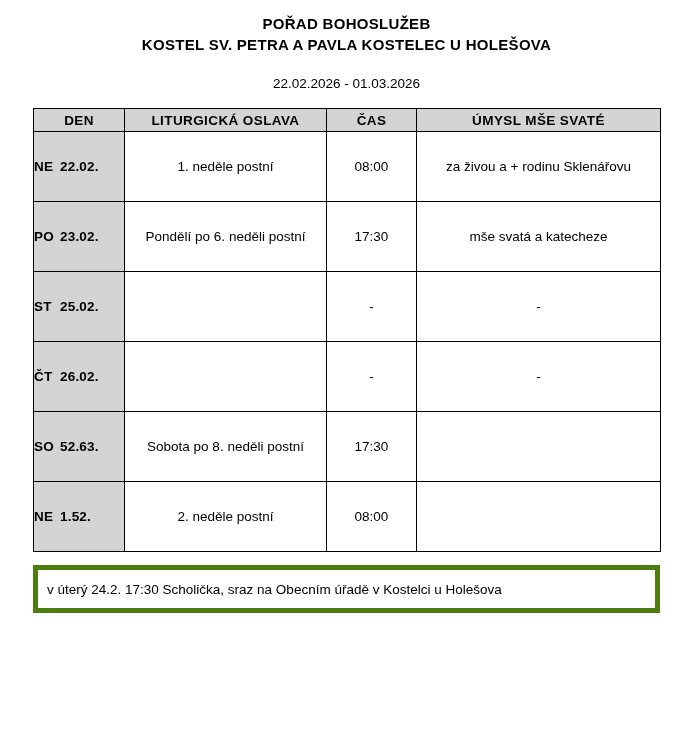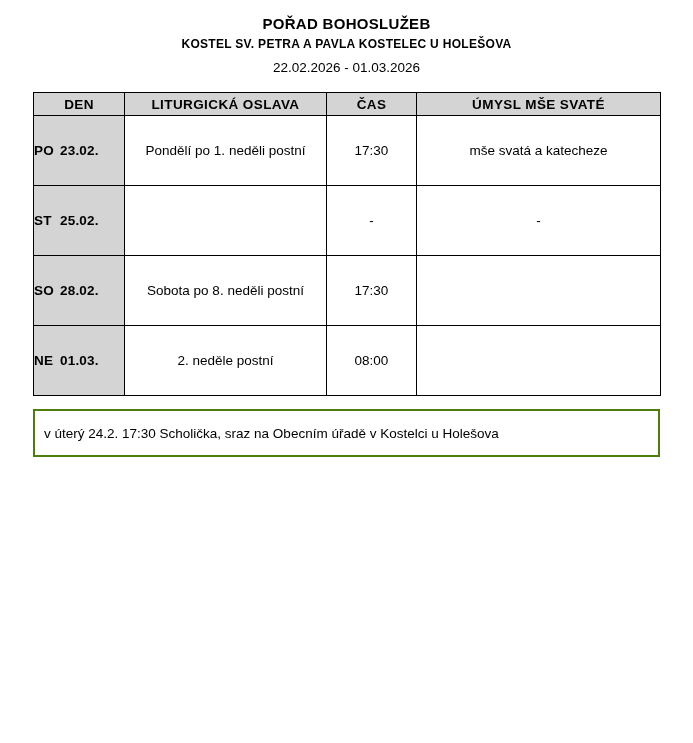--- a/index.html
+++ b/index.html
@@ -24,30 +24,31 @@
     text-align: center;
     padding-top: 13px;
   }
   .header .line1 {
     font-size: 15px;
     font-weight: bold;
     letter-spacing: 0.3px;
     line-height: 21px;
   }
   .header .line2 {
-    font-size: 12px;
+    font-size: 15px;
     font-weight: bold;
     letter-spacing: 0.3px;
     line-height: 21px;
   }
   .header .line3 {
     font-size: 13.5px;
     font-weight: normal;
     line-height: 20px;
     padding-top: 3px;
+    margin-top: 16px;
   }
 
   .table-wrap {
     margin: 14px 33px 0 33px;
   }
   table.schedule {
     border-collapse: collapse;
     width: 627px;
     table-layout: fixed;
   }
@@ -98,21 +99,21 @@
   }
   td.intention {
     text-align: center;
     padding: 0 6px;
   }
 
   .footer-box {
     margin: 13px 33px 0 33px;
     width: 627px;
     box-sizing: border-box;
-    border: 2px solid #4d7c0f;
+    border: 5px solid #4d7c0f;
     height: 48px;
     display: flex;
     align-items: center;
     padding-left: 9px;
     font-size: 13.5px;
   }
 </style>
 </head>
 <body>
 
@@ -136,45 +137,61 @@
         <tr>
           <th>DEN</th>
           <th>LITURGICKÁ OSLAVA</th>
           <th>ČAS</th>
           <th>ÚMYSL MŠE SVATÉ</th>
         </tr>
       </thead>
       <tbody>
         <tr>
           <td class="day">
+            <span class="dow">NE</span><span class="date">22.02.</span>
+          </td>
+          <td class="lit">1. neděle postní</td>
+          <td class="time">08:00</td>
+          <td class="intention">za živou a + rodinu Sklenářovu</td>
+        </tr>
+        <tr>
+          <td class="day">
             <span class="dow">PO</span><span class="date">23.02.</span>
           </td>
-          <td class="lit">Pondělí po 1. neděli postní</td>
+          <td class="lit">Pondělí po 6. neděli postní</td>
           <td class="time">17:30</td>
           <td class="intention">mše svatá a katecheze</td>
         </tr>
         <tr>
           <td class="day">
             <span class="dow">ST</span><span class="date">25.02.</span>
           </td>
           <td class="lit"></td>
           <td class="time">-</td>
           <td class="intention">-</td>
         </tr>
         <tr>
           <td class="day">
-            <span class="dow">SO</span><span class="date">28.02.</span>
+            <span class="dow">ČT</span><span class="date">26.02.</span>
+          </td>
+          <td class="lit"></td>
+          <td class="time">-</td>
+          <td class="intention">-</td>
+        </tr>
+        <tr>
+          <td class="day">
+            <span class="dow">SO</span><span class="date">52.63.</span>
           </td>
           <td class="lit">Sobota po 8. neděli postní</td>
           <td class="time">17:30</td>
           <td class="intention"></td>
         </tr>
         <tr>
           <td class="day">
-            <span class="dow">NE</span><span class="date">01.03.</span>
+            <span class="dow">NE</span><span class="date">1.52.</span>
           </td>
           <td class="lit">2. neděle postní</td>
           <td class="time">08:00</td>
           <td class="intention"></td>
         </tr>
       </tbody>
     </table>
   </div>
 
   <div class="footer-box">

